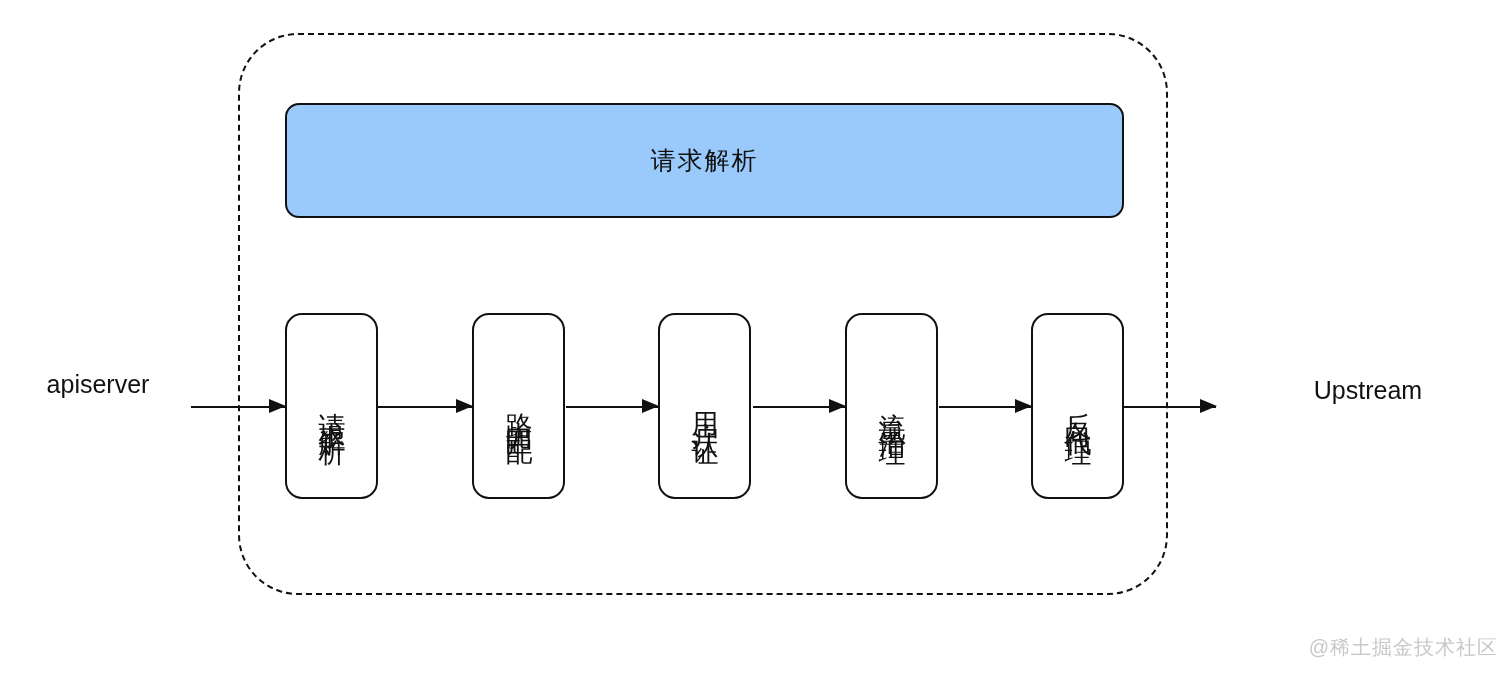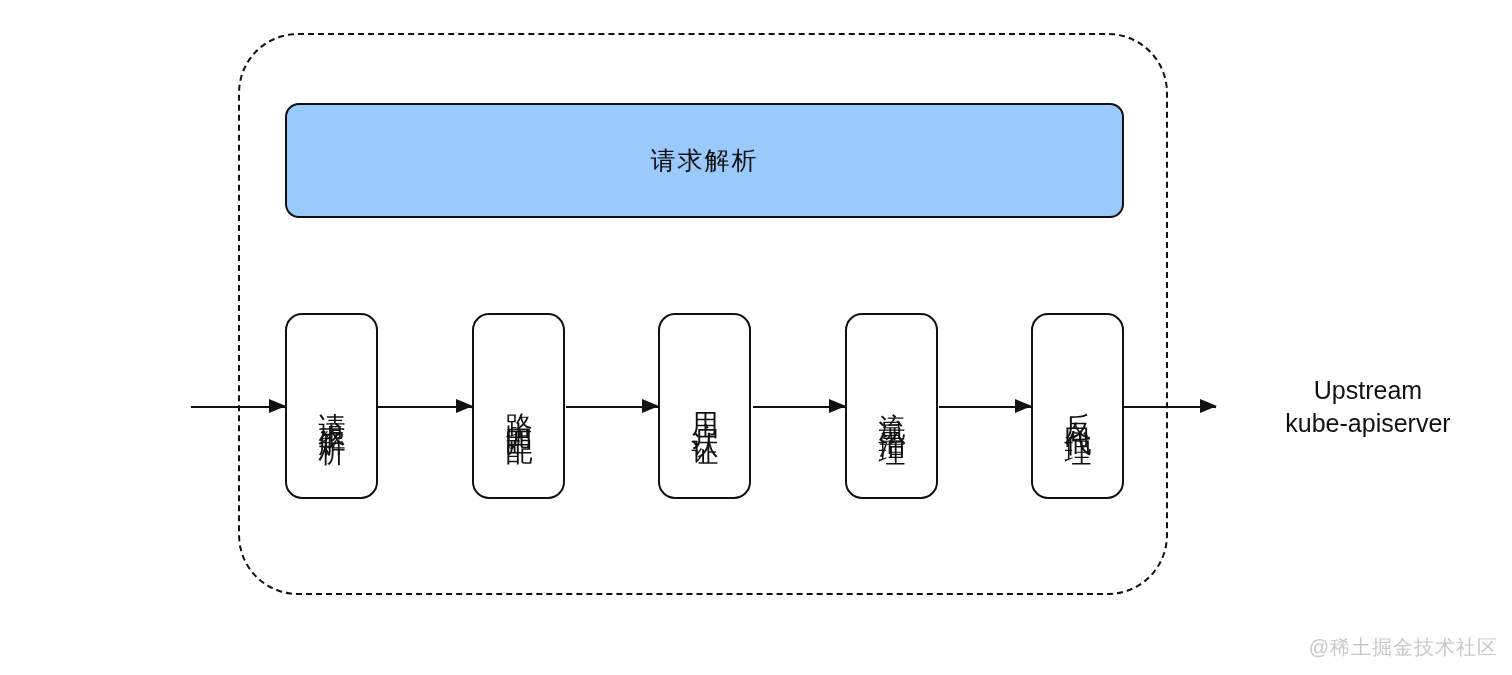--- a/index.html
+++ b/index.html
@@ -129,21 +129,21 @@
   </div>
 
   <div class="arrow arrow-in"></div>
   <div class="arrow arrow-s1-s2"></div>
   <div class="arrow arrow-s2-s3"></div>
   <div class="arrow arrow-s3-s4"></div>
   <div class="arrow arrow-s4-s5"></div>
   <div class="arrow arrow-out"></div>
 
   <div class="side-label source-label">
+    <div>apiserver</div>
   </div>
   <div class="side-label target-label">
     <div>Upstream</div>
-    <div>kube-apiserver</div>
   </div>
 
   <div class="watermark">@稀土掘金技术社区</div>
 
 </div>
 
 </body></html>

